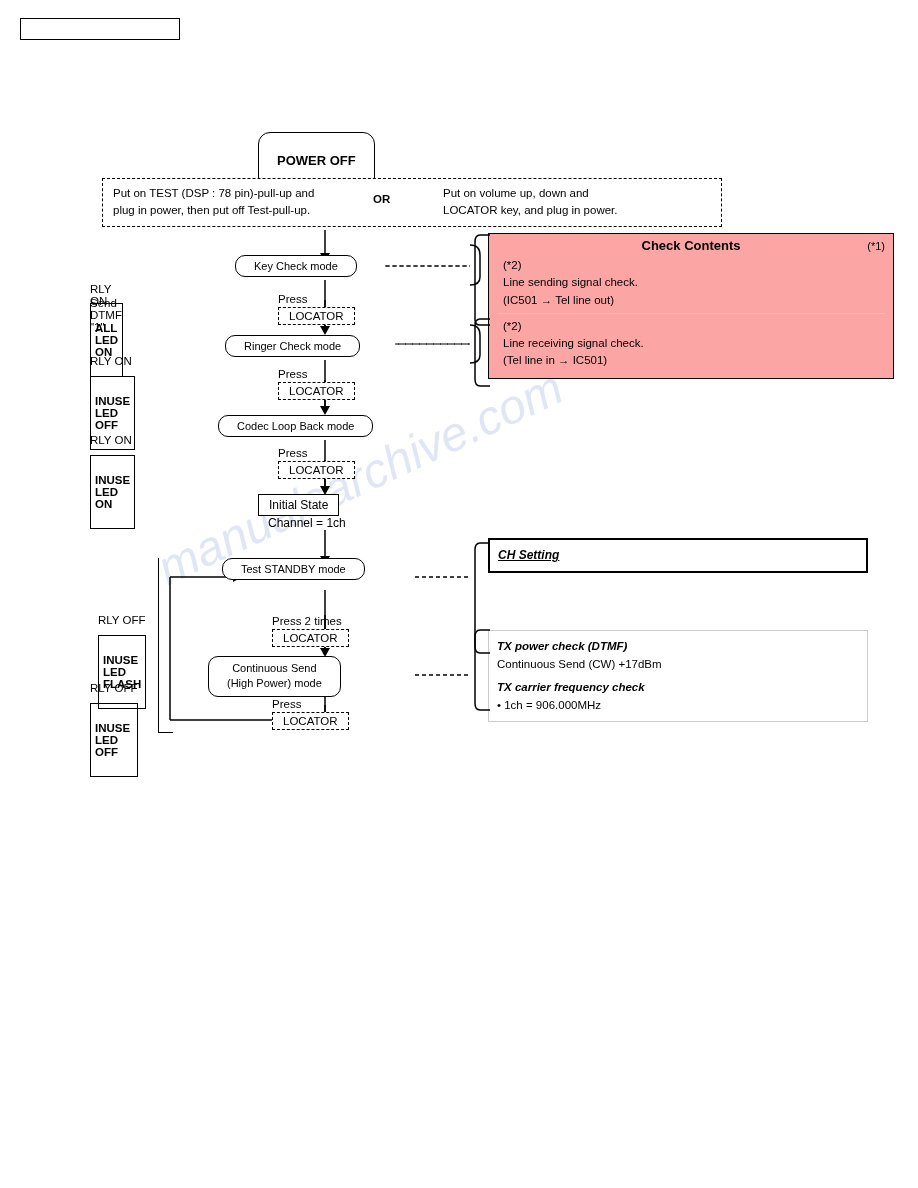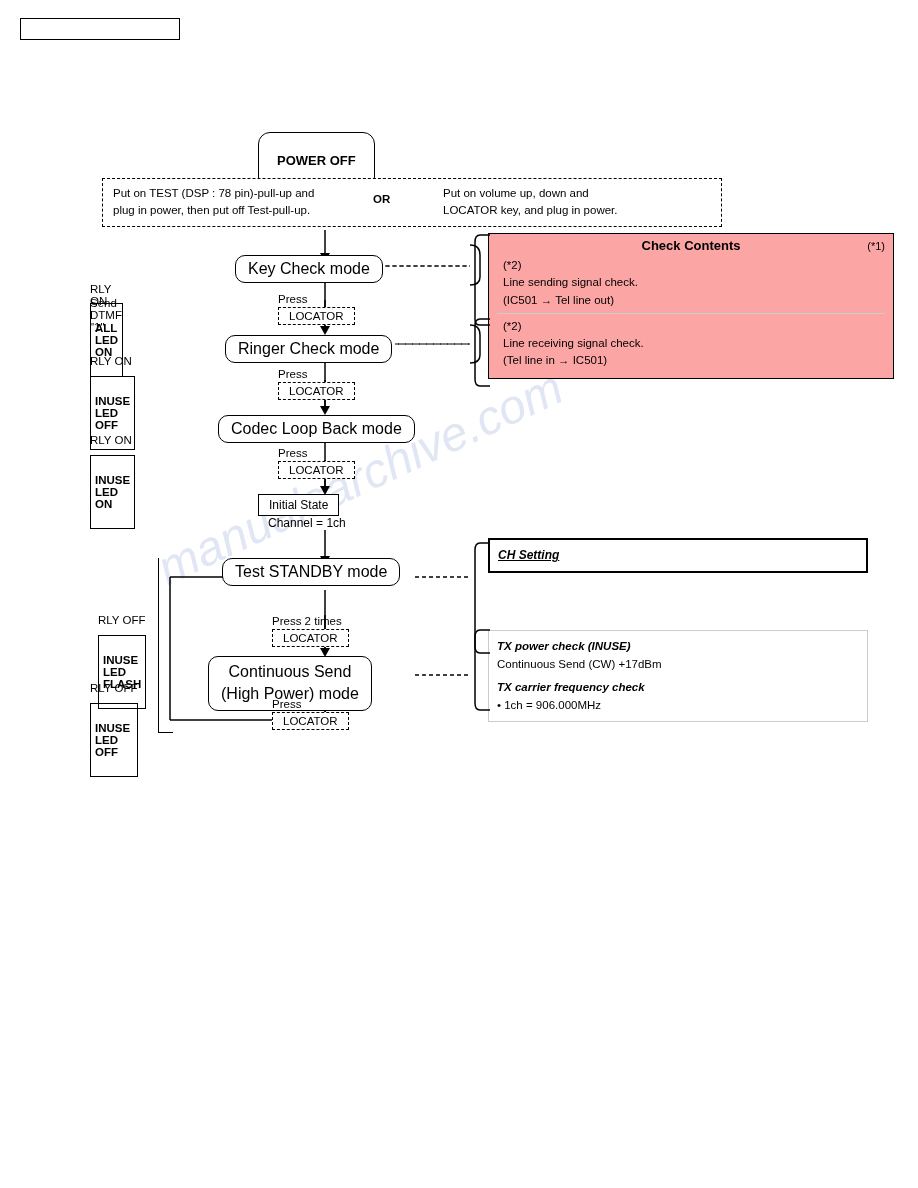--- a/index.html
+++ b/index.html
@@ -117,23 +117,23 @@
 
     .check-item + .check-item {
       border-top: 1px solid #ccc;
     }
 
     
     .mode-box {
       position: absolute;
       border: 1.5px solid #000;
       border-radius: 10px;
-      padding: 4px 12px;
-      background: #fff;
-      font-size: 16px;
+      padding: 4px 18px;
+      background: #fff;
+      font-size: 11px;
       white-space: nowrap;
       text-align: center;
     }
 
     
     .press-box {
       position: absolute;
       border: 1.5px dashed #000;
       padding: 2px 10px;
       background: #fff;
@@ -394,21 +394,21 @@
     <div style="position:absolute; top:593px; left:50px;">
       <span class="status-label">INUSE LED OFF</span><br>
       <span class="status-sub" style="position:relative; top:4px;">RLY OFF</span>
     </div>
 
     <div class="mode-box" style="top:586px; left:168px; text-align:center; line-height:1.4;">
       Continuous Send<br>(High Power) mode
     </div>
 
     <div class="tx-box" style="top:560px; left:448px; width:380px;">
-      <div class="title-bold">TX power check (INUSE)</div>
+      <div class="title-bold">TX power check (DTMF)</div>
       <div>Continuous Send (CW) +17dBm</div>
       <div class="title-bold" style="margin-top:4px;">TX carrier frequency check</div>
       <div>• 1ch = 906.000MHz</div>
     </div>
 
     <div style="position:absolute; top:628px; left:232px;">
       <div class="press-label">Press</div>
       <div class="press-box" style="position:relative; top:14px; left:0;">
         <span>LOCATOR</span>
       </div>

